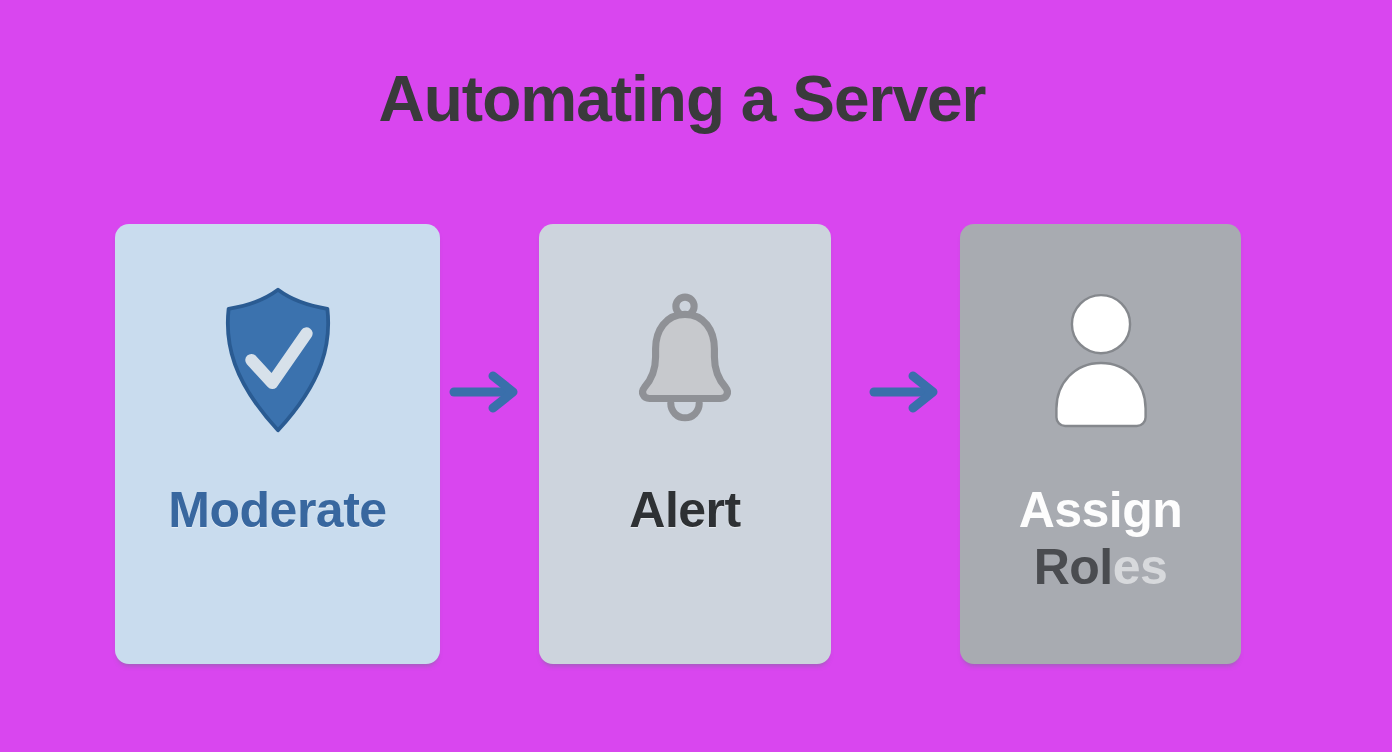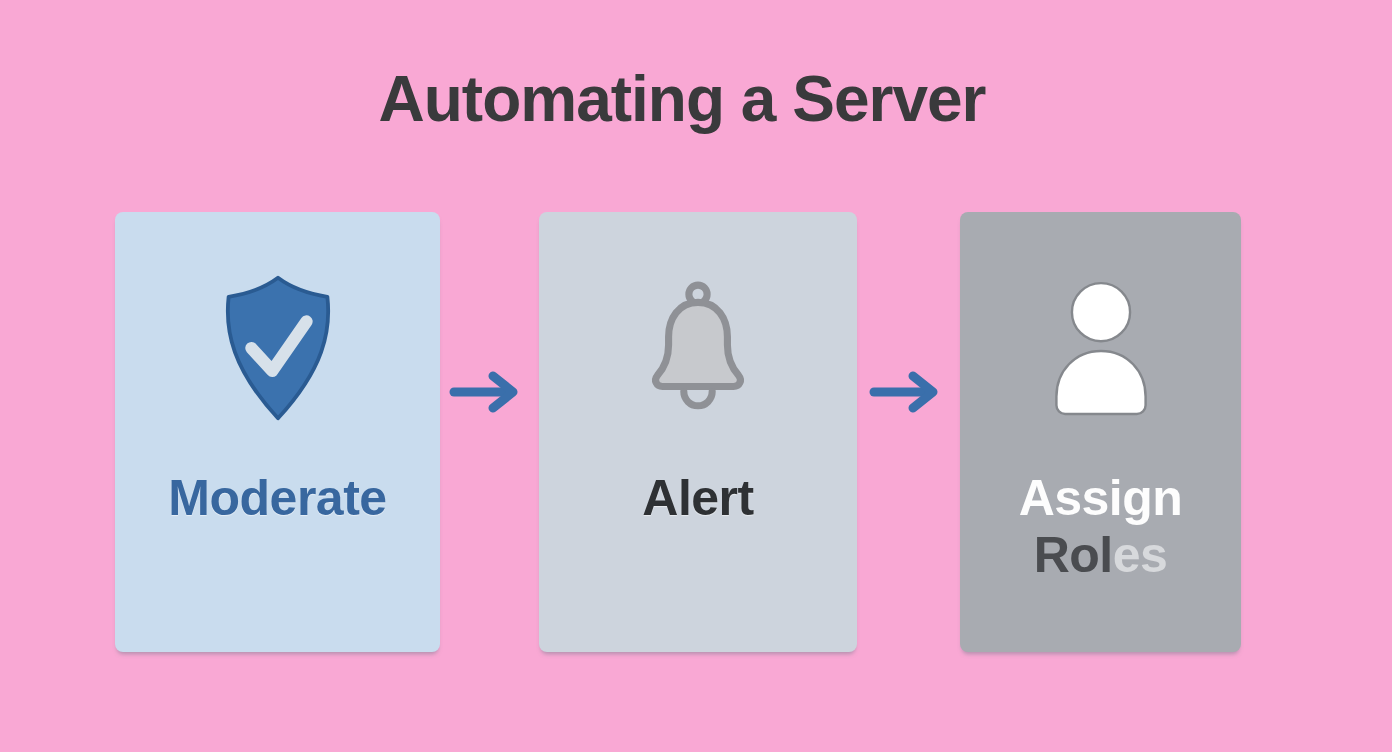--- a/index.html
+++ b/index.html
@@ -1,30 +1,30 @@
 <!DOCTYPE html>
 <html><head>
 <meta charset="utf-8">
 <style>
   html,body{margin:0;padding:0;background:#f8f8f8;}
   .stage{
-    position:relative;width:1392px;height:752px;background:#f9a8d4;
+    position:relative;width:1392px;height:752px;background:#d946ef;
     font-family:"Liberation Sans",sans-serif;overflow:hidden;
   }
   .page-title{
     position:absolute;top:62px;left:682px;transform:translateX(-50%);
     margin:0;font-size:64px;font-weight:700;letter-spacing:-1px;
     color:#3a3a3c;white-space:nowrap;
   }
   .card{
-    position:absolute;top:212px;height:440px;border-radius:8px;
+    position:absolute;top:224px;height:440px;border-radius:14px;
     box-shadow:0 4px 4px -2px rgba(110,120,135,0.5);
   }
   .card1{left:115px;width:325px;background:#c9dcee;}
-  .card2{left:539px;width:318px;background:#cdd4dd;}
+  .card2{left:539px;width:292px;background:#cdd4dd;}
   .card3{left:960px;width:281px;background:#a8abb1;}
   .icon-wrap{
     position:absolute;top:62px;left:0;width:100%;height:150px;
     display:flex;align-items:center;justify-content:center;
   }
   .label{
     position:absolute;top:258px;left:0;width:100%;
     text-align:center;font-weight:700;font-size:50px;line-height:57px;
     letter-spacing:-0.5px;
   }

